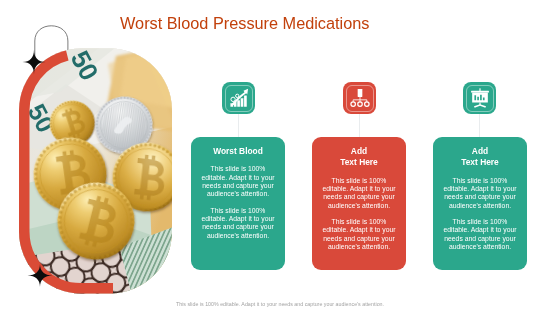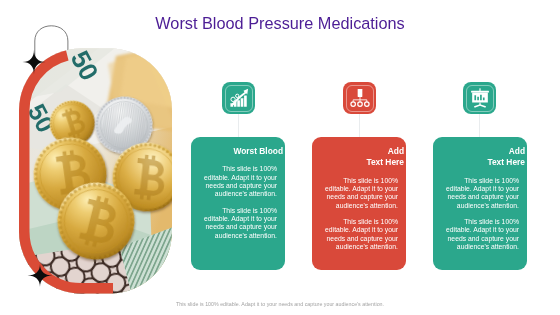--- a/index.html
+++ b/index.html
@@ -1,29 +1,29 @@
 <!DOCTYPE html>
 <html><head>
 <meta charset="utf-8">
 <style>
   html,body{margin:0;padding:0;}
   body{width:560px;height:315px;background:#ffffff;overflow:hidden;
        font-family:"Liberation Sans",sans-serif;-webkit-font-smoothing:antialiased;}
   .slide{position:relative;width:560px;height:315px;background:#fff;overflow:hidden;}
 
   
-  .title{position:absolute;left:120px;top:14px;width:320px;text-align:center;
-         font-size:16.3px;font-weight:400;color:#4c1d95;}
+  .title{position:absolute;left:120px;top:14px;width:320px;
+         font-size:16.3px;font-weight:400;color:#c2410c;}
 
   
   .art{position:absolute;left:0;top:0;}
 
   
   .card{position:absolute;top:137px;width:94px;height:133px;border-radius:9px;
-        color:#fff;text-align:right;box-sizing:border-box;padding:9px 2px 0 2px;}
+        color:#fff;text-align:center;box-sizing:border-box;padding:9px 2px 0 2px;}
   .card .ttl{font-size:8.4px;font-weight:bold;line-height:11.3px;white-space:nowrap;}
   .card .para{font-size:6.8px;line-height:8.35px;margin-top:8px;
               padding:0 6px;}
 
   .icon-box{position:absolute;top:82px;width:33px;height:32px;border-radius:8px;
             display:flex;align-items:center;justify-content:center;}
   .icon-box .inner{position:absolute;left:2.5px;top:2.5px;right:2.5px;bottom:2.5px;
                    border-radius:6px;border:0.8px solid rgba(255,255,255,.42);}
   .connector{position:absolute;width:1px;background:#e9ecee;top:114px;height:23px;}
   .footer{position:absolute;left:0;right:0;top:301px;text-align:center;

